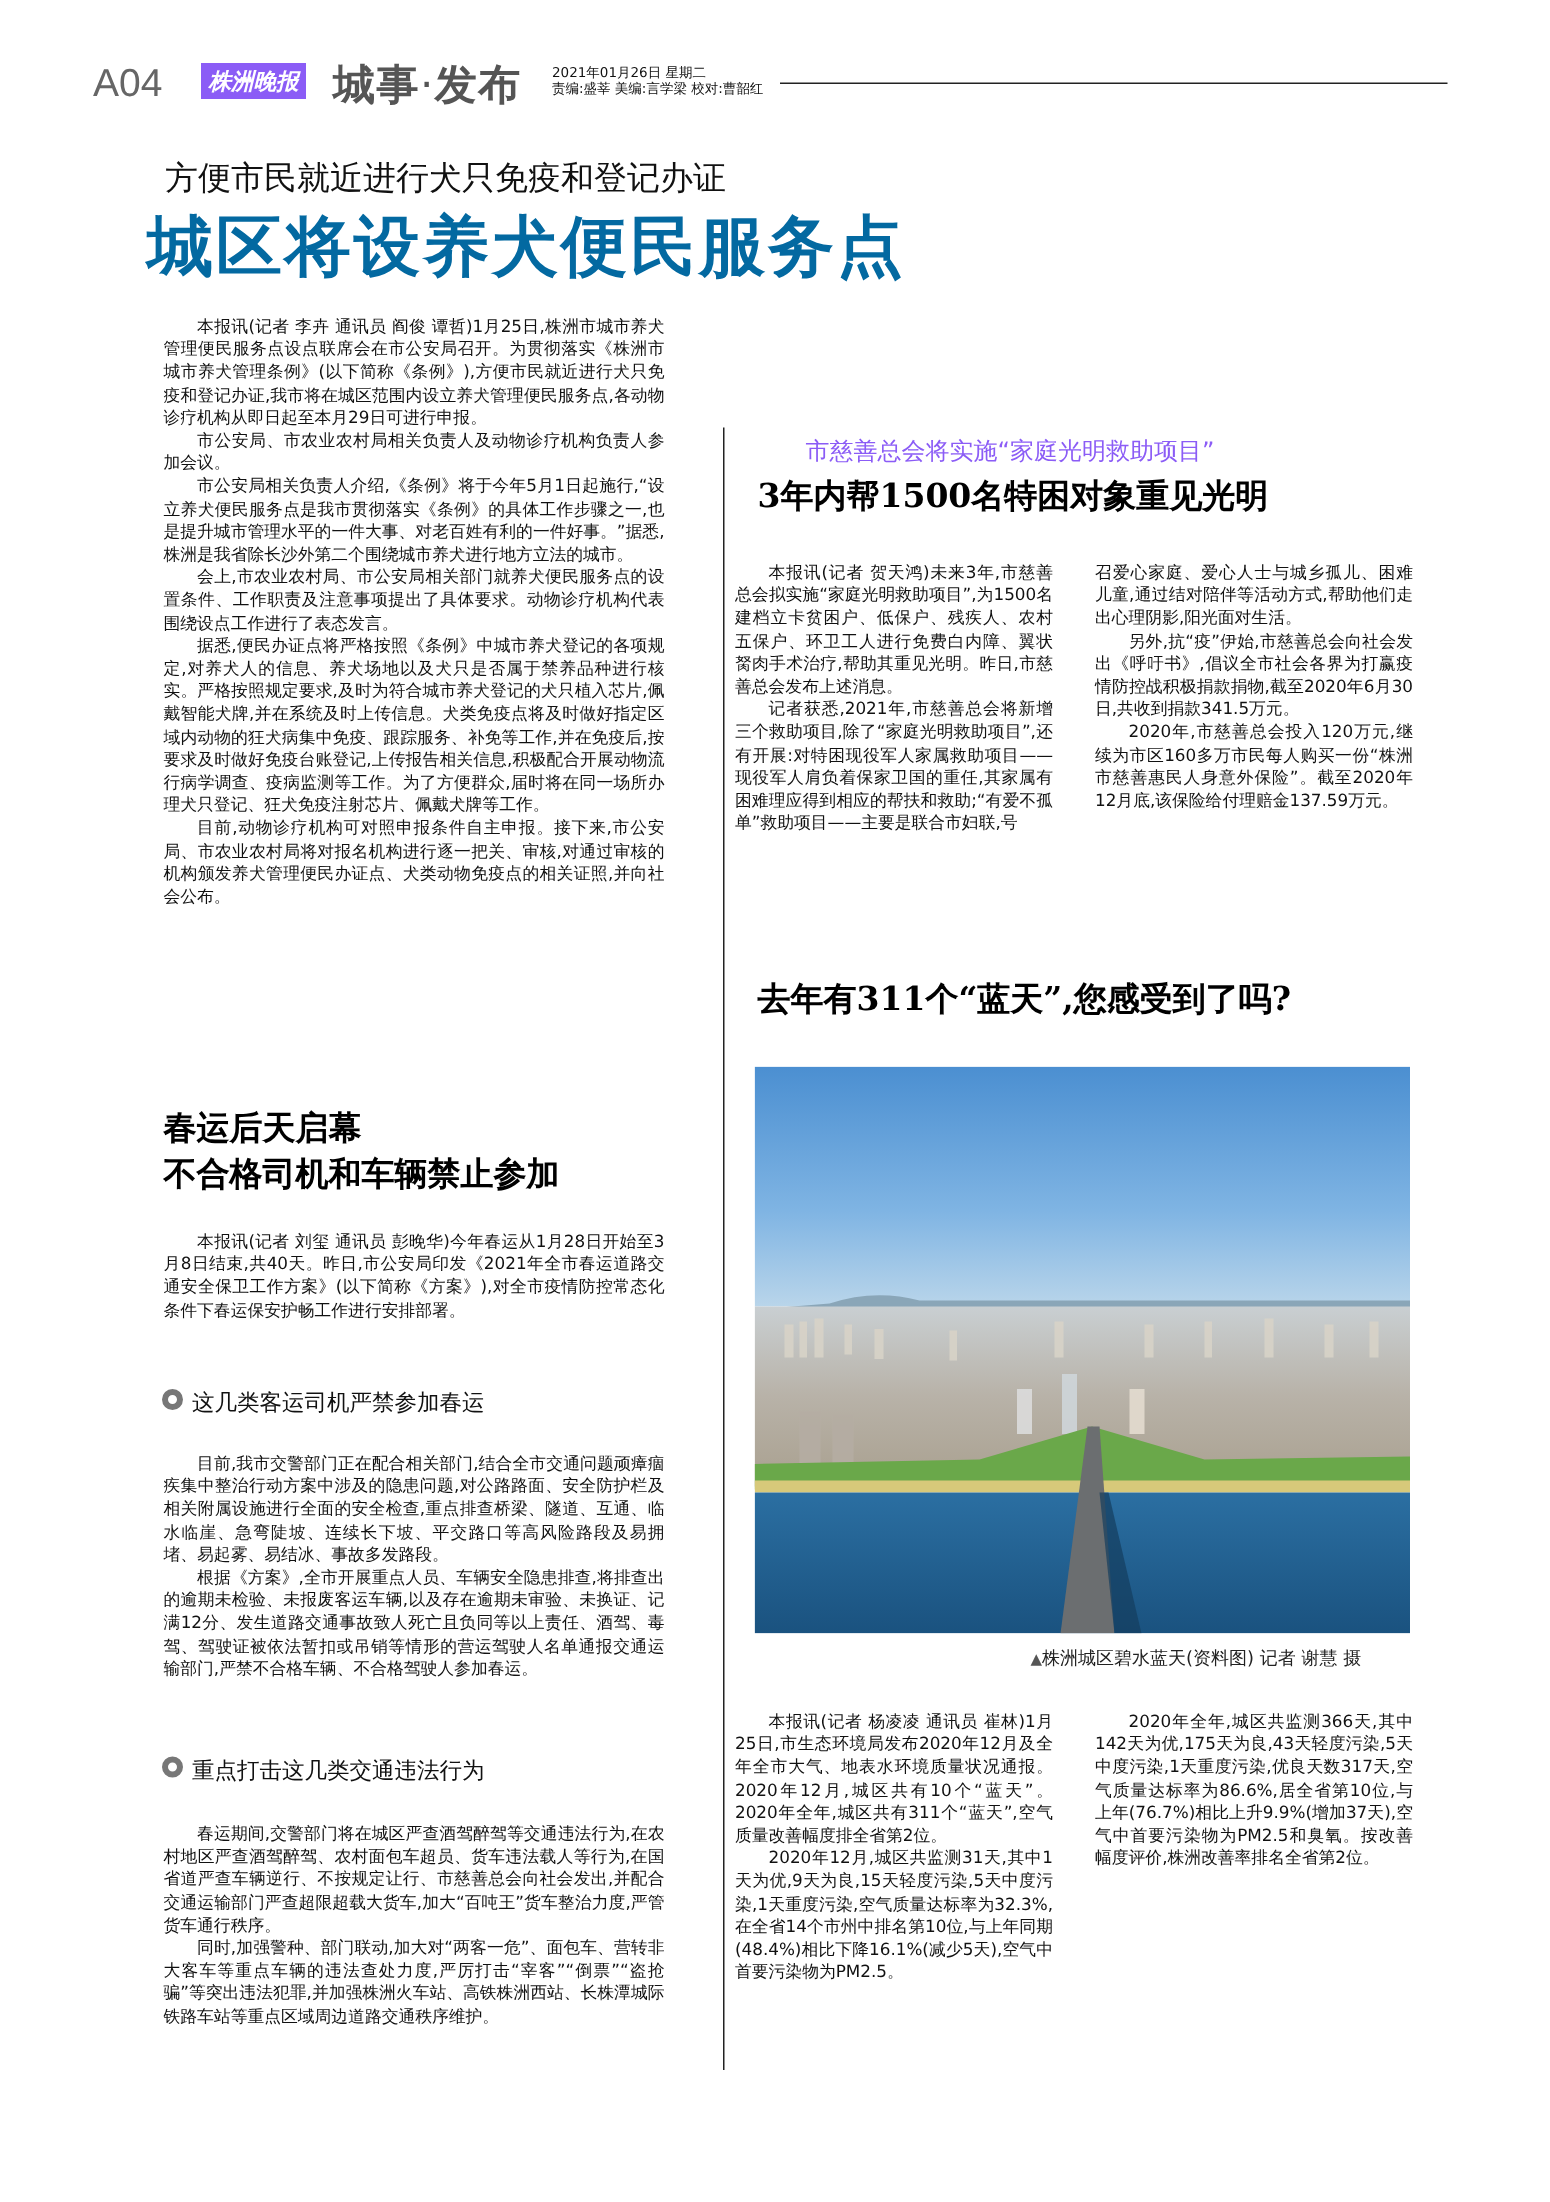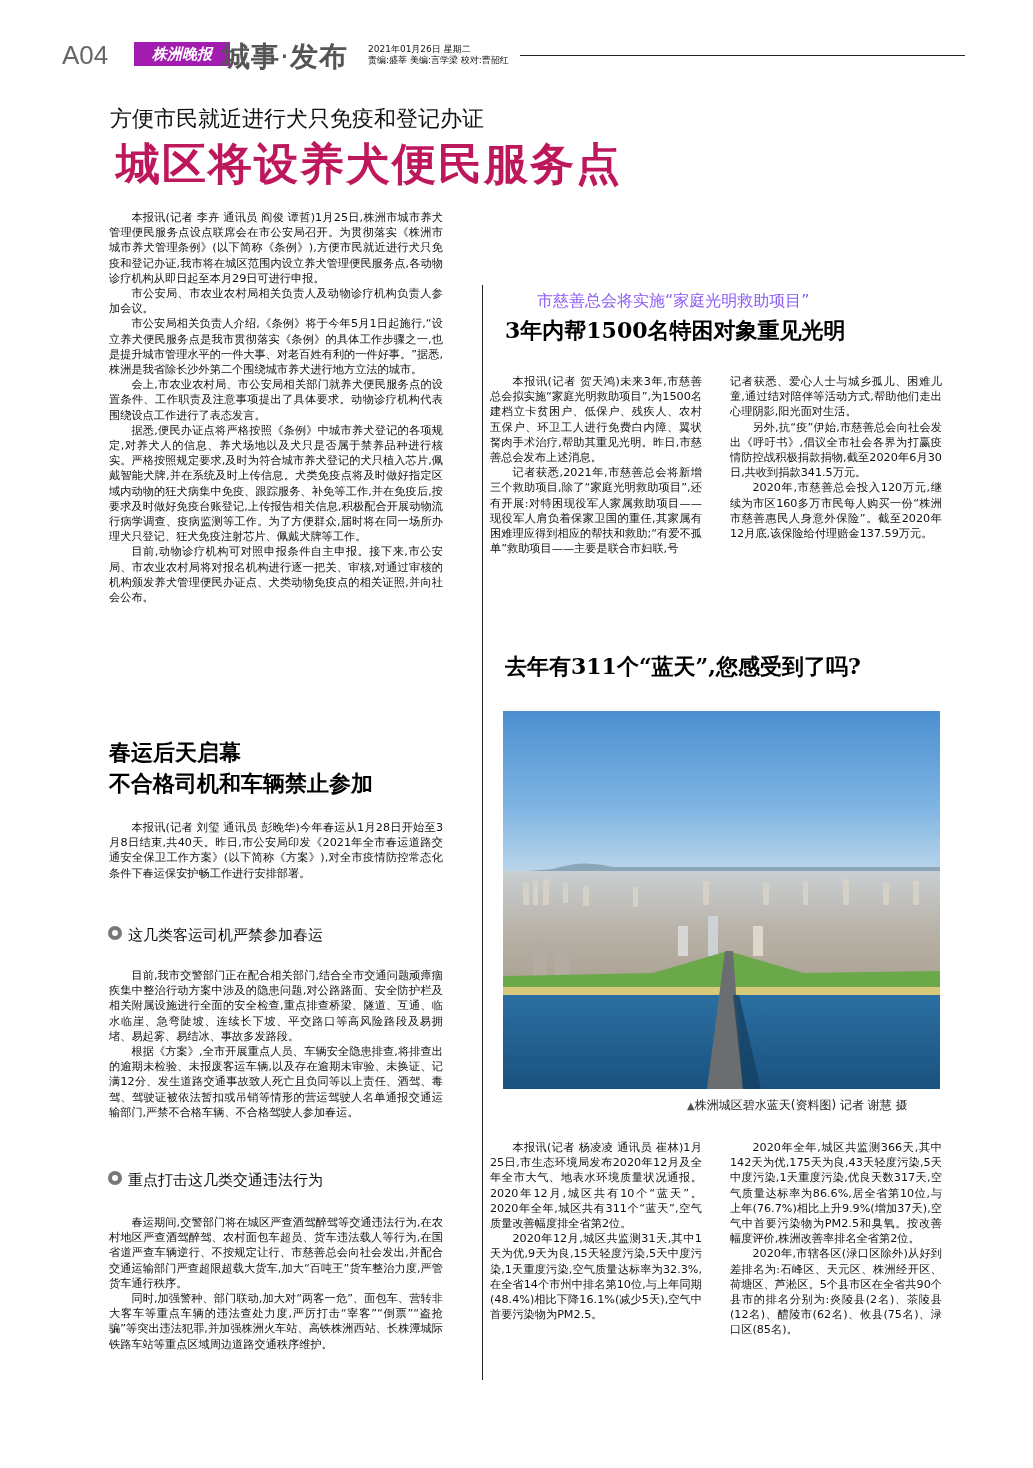--- a/index.html
+++ b/index.html
@@ -2,30 +2,30 @@
 <html><head>
 <meta charset="utf-8">
 <style>
   html, body { margin: 0; padding: 0; background: #ffffff; }
   body { width: 1033px; height: 1468px; position: relative; overflow: hidden;
          font-family: "DejaVu Sans", sans-serif; color: #111; }
   .abs { position: absolute; }
 
   
   .page-num { left: 62px; top: 40px; font-size: 26px; color: #666; font-family: "Liberation Sans", sans-serif; letter-spacing: 0px; }
-  .masthead { left: 134px; top: 42px; width: 96px; height: 24px; background: #a21caf; color: #fff;
+  .masthead { left: 134px; top: 42px; width: 70px; height: 24px; background: #8b5cf6; color: #fff;
               font-family: "DejaVu Serif", serif; font-size: 15px; font-weight: bold; text-align: center; line-height: 24px; font-style: italic; }
   .section { left: 222px; top: 38px; font-size: 28px; font-weight: bold; color: #555; letter-spacing: 1px; }
   .section .dot { font-weight: normal; }
   .dateline { left: 368px; top: 44px; font-size: 9px; line-height: 11px; color: #111; }
   .header-rule { left: 520px; top: 55px; width: 445px; height: 1px; background: #222; }
 
   
   .kicker { left: 110px; top: 104px; font-size: 22px; color: #111; }
-  .headline { left: 116px; top: 135px; font-size: 44px; font-weight: bold; color: #be185d; letter-spacing: 2px; }
+  .headline { left: 98px; top: 135px; font-size: 44px; font-weight: bold; color: #0369a1; letter-spacing: 2px; }
 
   .body { font-size: 11.2px; line-height: 15.2px; text-align: justify; color: #111; }
   .body p { margin: 0; text-indent: 2em; }
 
   .col-left { left: 109px; width: 334px; }
   .col-right-a { left: 490px; width: 212px; }
   .col-right-b { left: 730px; width: 212px; }
 
   .vrule { left: 482px; top: 285px; width: 1px; height: 1095px; background: #222; }
 
@@ -70,21 +70,21 @@
 <div class="abs vrule"></div>
 
 <div class="abs sub-kicker">市慈善总会将实施“家庭光明救助项目”</div>
 <div class="abs sub-headline">3年内帮1500名特困对象重见光明</div>
 
 <div class="abs body col-right-a" style="top:374px;">
   <p>本报讯(记者 贺天鸿)未来3年,市慈善总会拟实施“家庭光明救助项目”,为1500名建档立卡贫困户、低保户、残疾人、农村五保户、环卫工人进行免费白内障、翼状胬肉手术治疗,帮助其重见光明。昨日,市慈善总会发布上述消息。</p>
   <p>记者获悉,2021年,市慈善总会将新增三个救助项目,除了“家庭光明救助项目”,还有开展:对特困现役军人家属救助项目——现役军人肩负着保家卫国的重任,其家属有困难理应得到相应的帮扶和救助;“有爱不孤单”救助项目——主要是联合市妇联,号</p>
 </div>
 <div class="abs body col-right-b" style="top:374px;">
-  <p style="text-indent:0">记者获悉、爱心人士与城乡孤儿、困难儿童,通过结对陪伴等活动方式,帮助他们走出心理阴影,阳光面对生活。</p>
+  <p style="text-indent:0">召爱心家庭、爱心人士与城乡孤儿、困难儿童,通过结对陪伴等活动方式,帮助他们走出心理阴影,阳光面对生活。</p>
   <p>另外,抗“疫”伊始,市慈善总会向社会发出《呼吁书》,倡议全市社会各界为打赢疫情防控战积极捐款捐物,截至2020年6月30日,共收到捐款341.5万元。</p>
   <p>2020年,市慈善总会投入120万元,继续为市区160多万市民每人购买一份“株洲市慈善惠民人身意外保险”。截至2020年12月底,该保险给付理赔金137.59万元。</p>
 </div>
 
 <div class="abs h3" style="left:109px; top:737px;">
   <div>春运后天启幕</div>
   <div>不合格司机和车辆禁止参加</div>
 </div>
 
 <div class="abs body col-left" style="top:820px;">
@@ -163,14 +163,13 @@
 <div class="abs caption">
   <span class="tri">▲</span><span>株洲城区碧水蓝天(资料图)  记者 谢慧 摄</span>
 </div>
 
 <div class="abs body col-right-a" style="top:1140px;">
   <p>本报讯(记者 杨凌凌 通讯员 崔林)1月25日,市生态环境局发布2020年12月及全年全市大气、地表水环境质量状况通报。2020年12月,城区共有10个“蓝天”。2020年全年,城区共有311个“蓝天”,空气质量改善幅度排全省第2位。</p>
   <p>2020年12月,城区共监测31天,其中1天为优,9天为良,15天轻度污染,5天中度污染,1天重度污染,空气质量达标率为32.3%,在全省14个市州中排名第10位,与上年同期(48.4%)相比下降16.1%(减少5天),空气中首要污染物为PM2.5。</p>
 </div>
 <div class="abs body col-right-b" style="top:1140px;">
   <p>2020年全年,城区共监测366天,其中142天为优,175天为良,43天轻度污染,5天中度污染,1天重度污染,优良天数317天,空气质量达标率为86.6%,居全省第10位,与上年(76.7%)相比上升9.9%(增加37天),空气中首要污染物为PM2.5和臭氧。按改善幅度评价,株洲改善率排名全省第2位。</p>
-  <p>2020年,市辖各区(渌口区除外)从好到差排名为:石峰区、天元区、株洲经开区、荷塘区、芦淞区。5个县市区在全省共90个县市的排名分别为:炎陵县(2名)、茶陵县(12名)、醴陵市(62名)、攸县(75名)、渌口区(85名)。</p>
 </div>
 
 </body></html>

